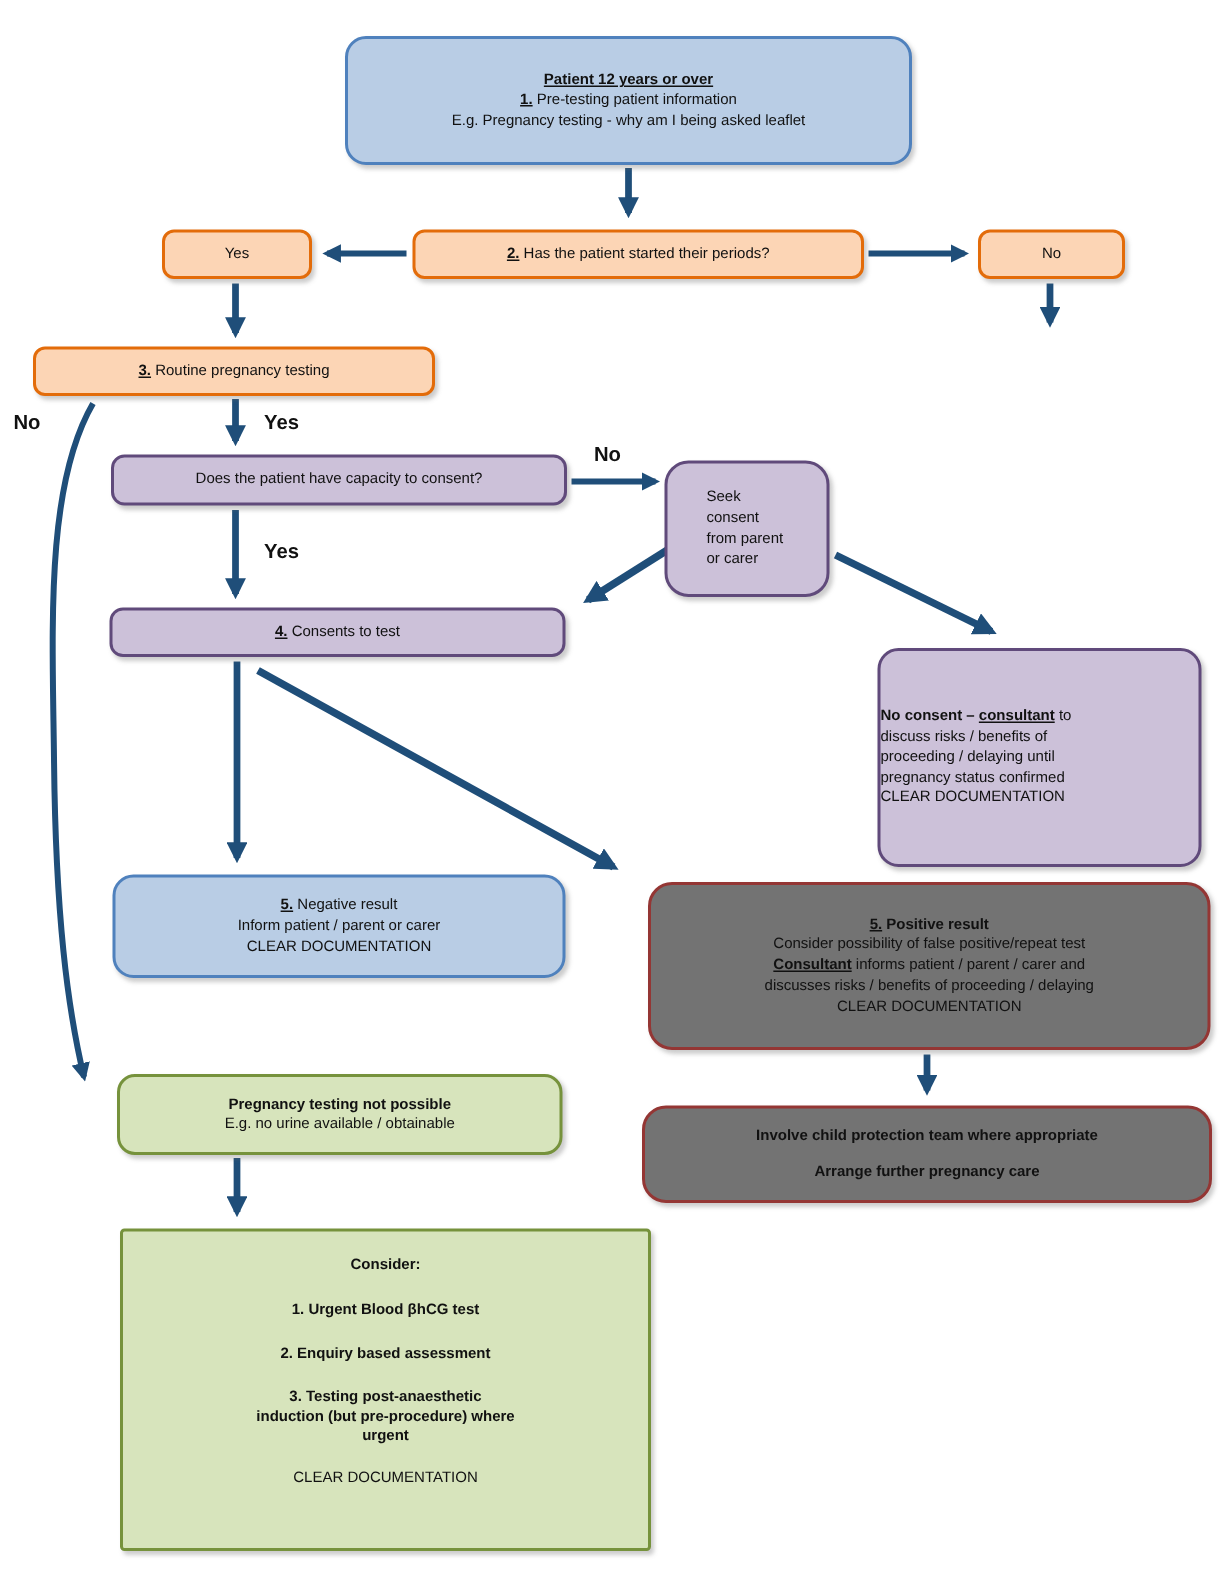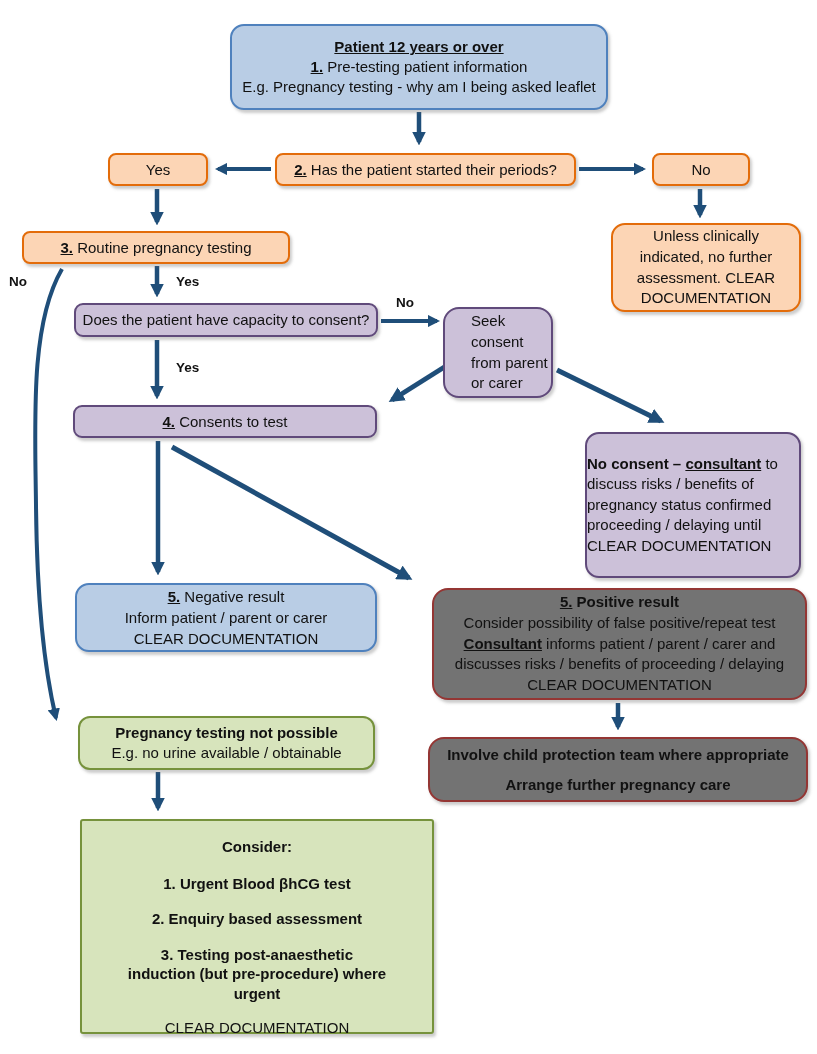--- a/index.html
+++ b/index.html
@@ -4,21 +4,21 @@
 <style>
   html,body{margin:0;padding:0;background:#fff;}
   .canvas{
     position:relative;width:817px;height:1054px;background:#ffffff;
     font-family:"Liberation Sans","DejaVu Sans",sans-serif;color:#111;overflow:hidden;
   }
   svg.arrows{position:absolute;left:0;top:0;width:817px;height:1054px;pointer-events:none;}
   .node{
     position:absolute;box-sizing:border-box;
     display:flex;flex-direction:column;justify-content:center;
-    text-align:center;font-size:15px;line-height:1.32;
+    text-align:center;font-size:10px;line-height:1.32;
     border:2.5px solid;border-radius:10px;
     box-shadow:2px 2.5px 3px rgba(110,110,110,.35);
   }
   .blue  {background:#B9CDE5;border-color:#4F81BD;}
   .orange{background:#FCD5B5;border-color:#E36C0A;}
   .purple{background:#CCC1D9;border-color:#604A7B;text-align:center;}
   .red   {background:#737373;border-color:#943634;}
   .green {background:#D7E4BC;border-color:#76923C;align-items:center;}
   .b{font-weight:bold;}
   .u{text-decoration:underline;}
@@ -69,47 +69,41 @@
     <div><span class="b u">2.</span><span> Has the patient started their periods?</span></div>
   </div>
   <div class="node orange" style="left:652px;top:153px;width:98px;height:33px;border-radius:8px;">
     <div>No</div>
   </div>
 
   <div class="node orange" style="left:22px;top:231px;width:268px;height:33px;border-radius:8px;">
     <div><span class="b u">3.</span><span> Routine pregnancy testing</span></div>
   </div>
 
-  <div class="node orange" style="left:611px;top:223px;width:190px;height:89px;border-radius:14px;line-height:1.38;">
-    <div>Unless clinically</div>
-    <div>indicated, no further</div>
-    <div>assessment. CLEAR</div>
-    <div>DOCUMENTATION</div>
-  </div>
 
   <div class="node purple" style="left:74px;top:303px;width:304px;height:34px;border-radius:9px;">
     <div>Does the patient have capacity to consent?</div>
   </div>
 
   <div class="node purple left" style="left:443px;top:307px;width:110px;height:91px;border-radius:16px;padding-left:26px;line-height:1.38;">
     <div>Seek</div>
     <div>consent</div>
     <div>from parent</div>
     <div>or carer</div>
   </div>
 
   <div class="node purple" style="left:73px;top:405px;width:304px;height:33px;border-radius:9px;">
     <div><span class="b u">4.</span><span> Consents to test</span></div>
   </div>
 
   <div class="node purple left" style="left:585px;top:432px;width:216px;height:146px;border-radius:14px;line-height:1.36;">
     <div><span class="b">No consent</span><span class="b"> – </span><span class="b u">consultant</span><span> to</span></div>
     <div>discuss risks / benefits of</div>
+    <div>proceeding / delaying until</div>
     <div>pregnancy status confirmed</div>
-    <div>proceeding / delaying until</div>
     <div>CLEAR DOCUMENTATION</div>
   </div>
 
   <div class="node blue" style="left:75px;top:583px;width:302px;height:69px;border-radius:14px;line-height:1.4;">
     <div><span class="b u">5.</span><span> Negative result</span></div>
     <div>Inform patient / parent or carer</div>
     <div>CLEAR DOCUMENTATION</div>
   </div>
 
   <div class="node red" style="left:432px;top:588px;width:375px;height:112px;border-radius:16px;line-height:1.38;">

